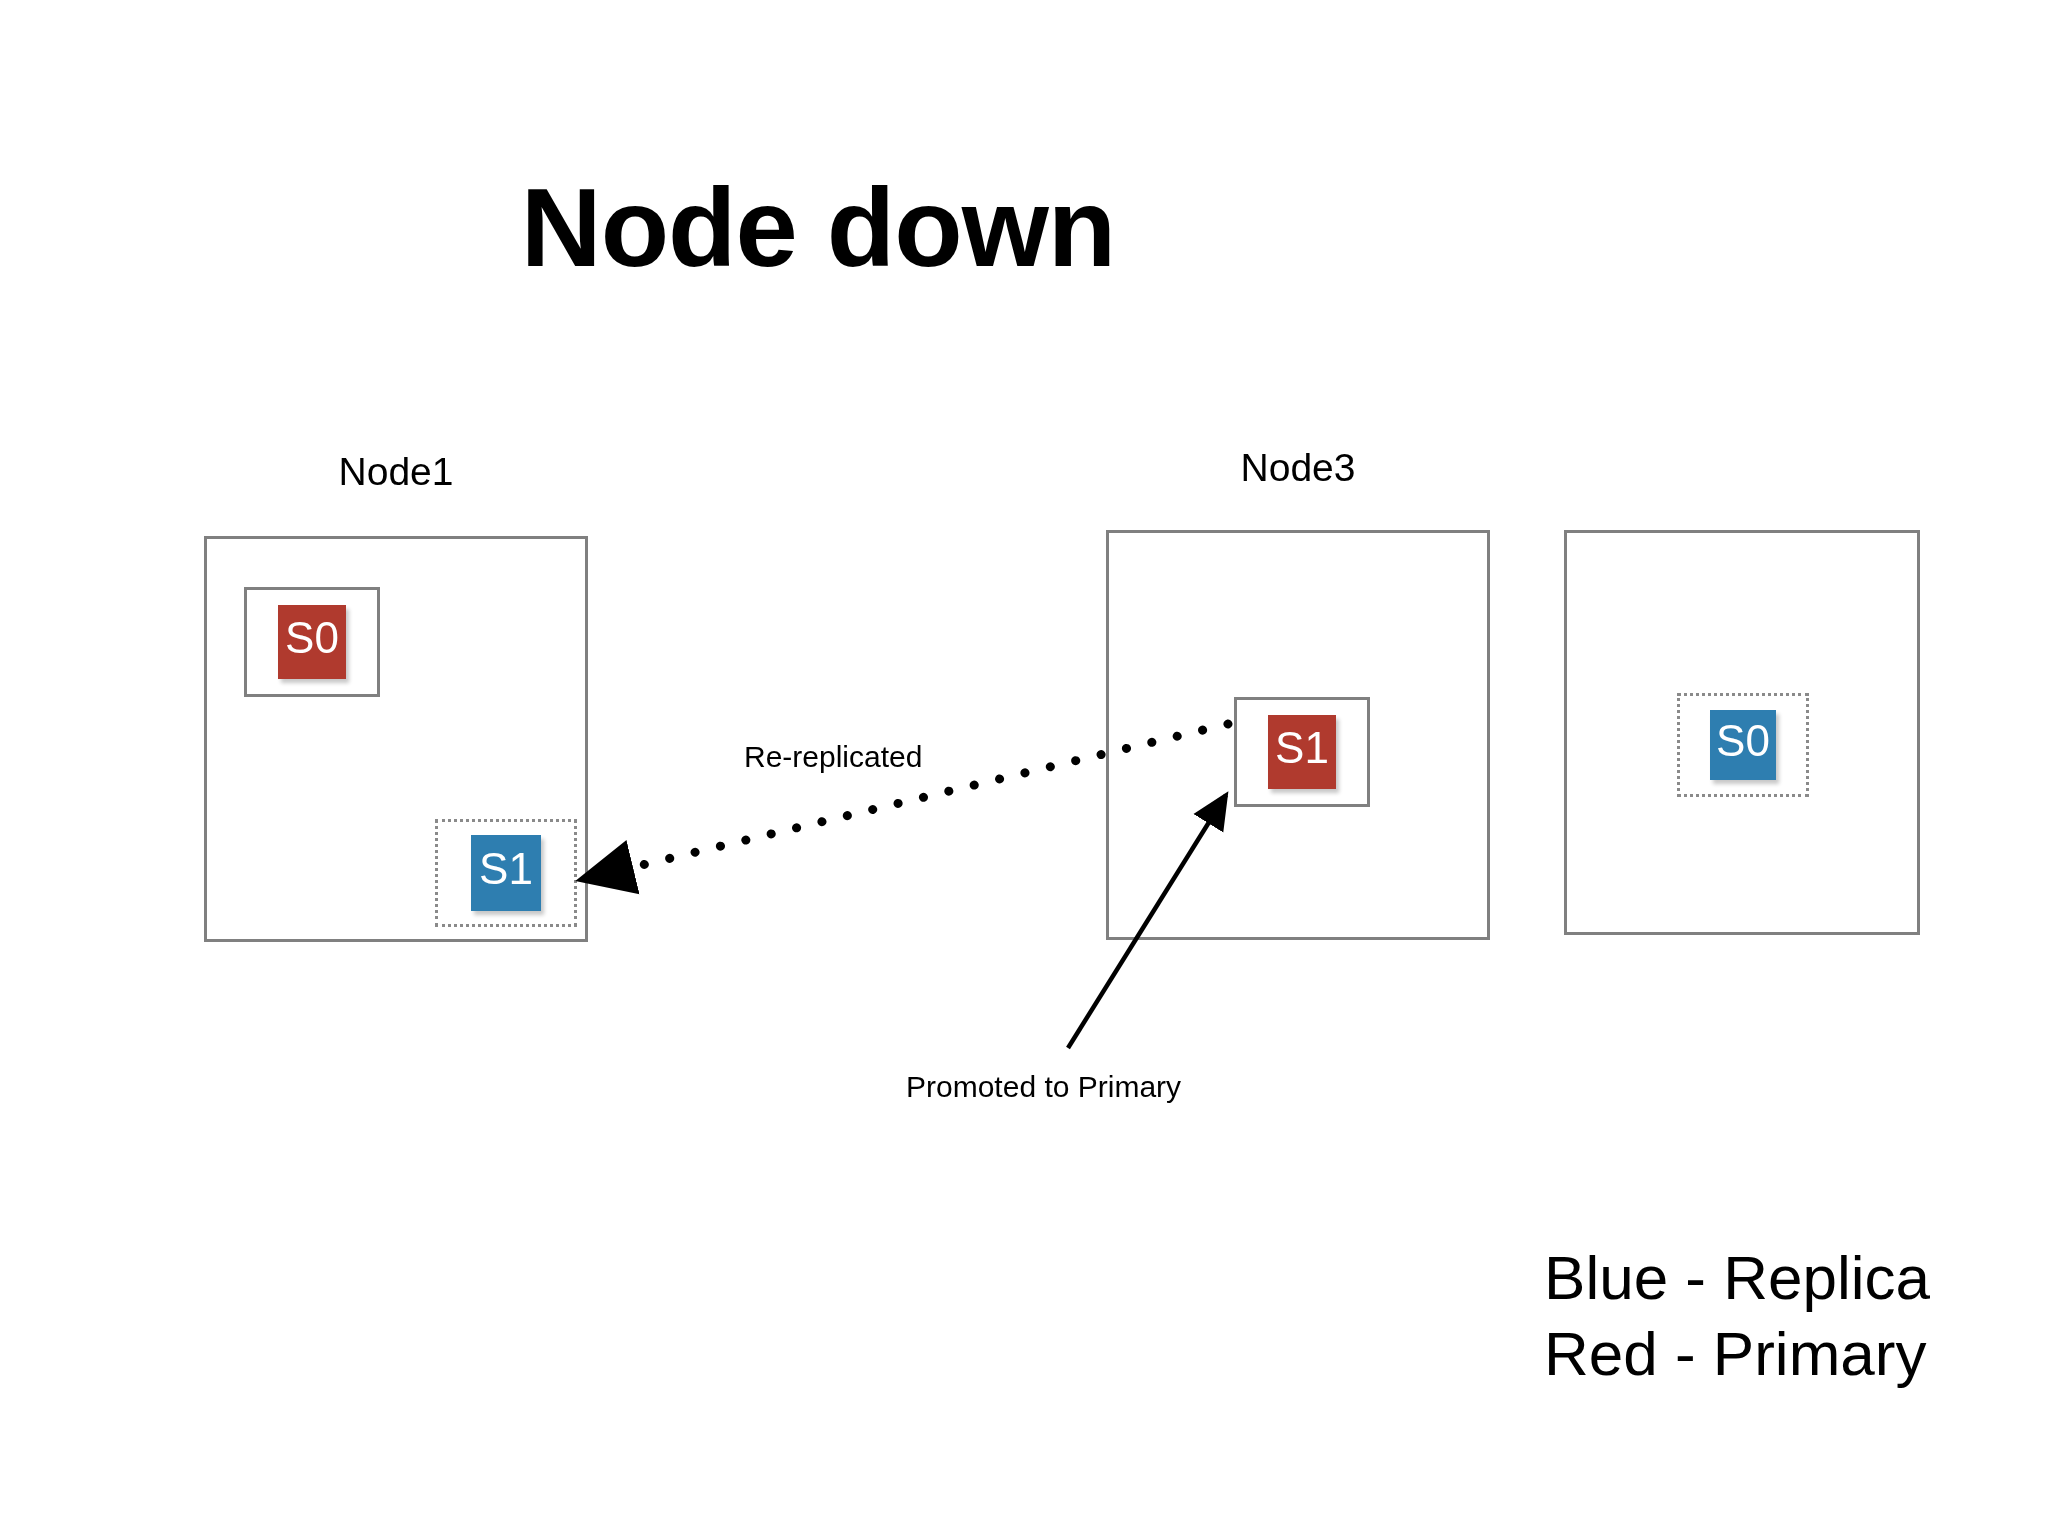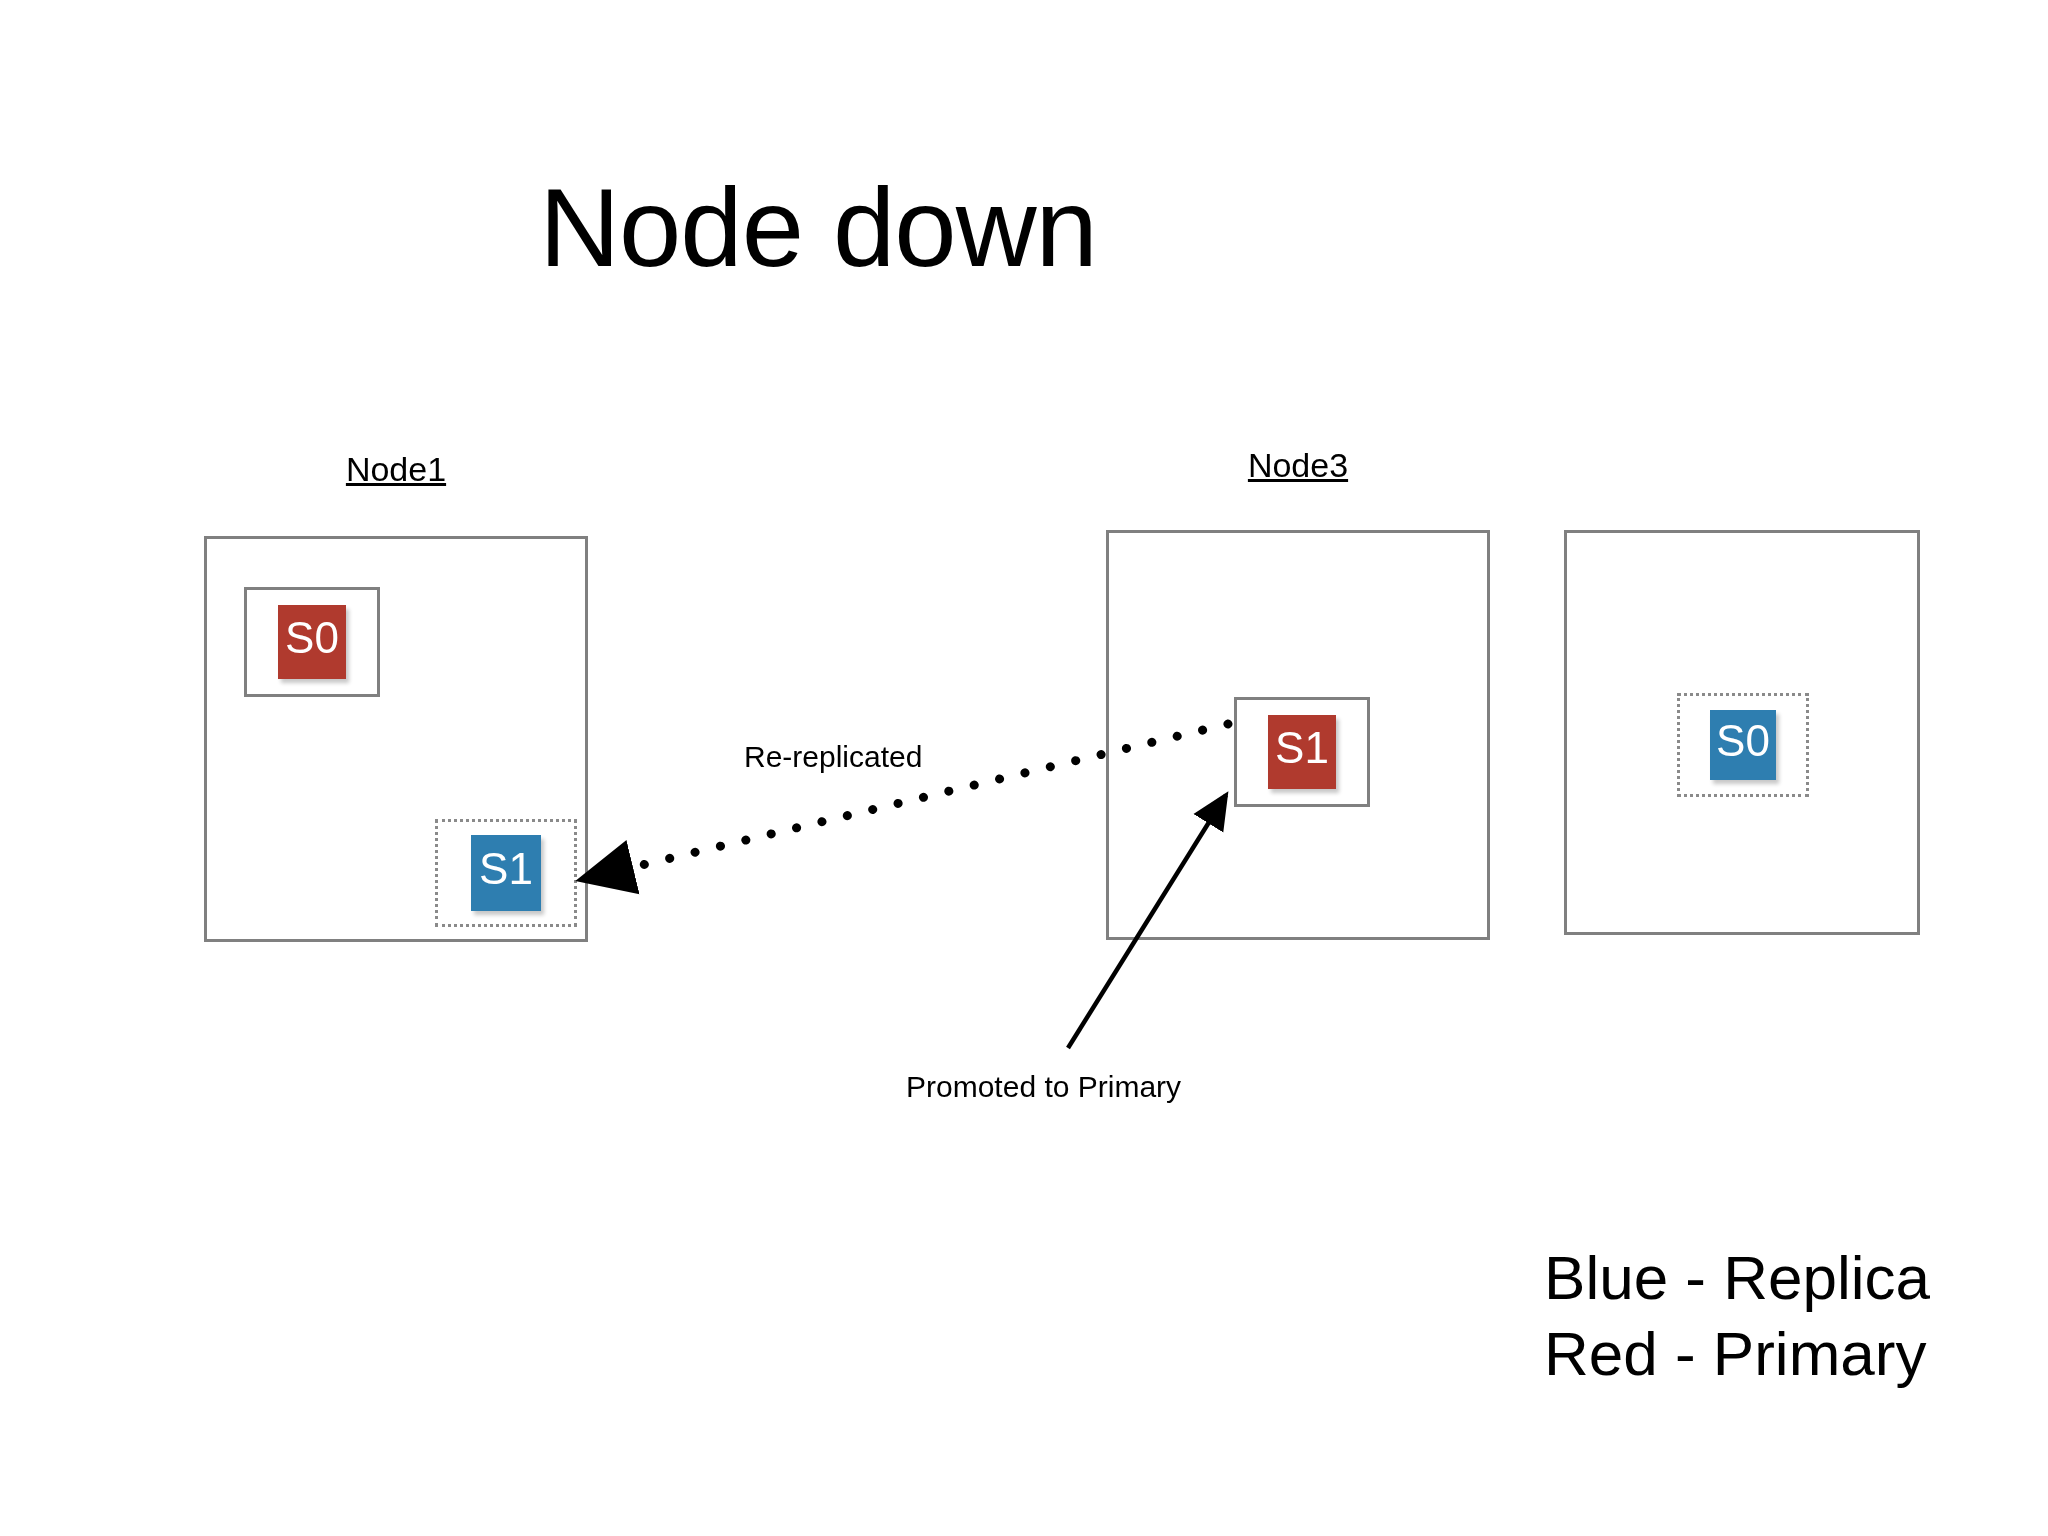--- a/index.html
+++ b/index.html
@@ -25,36 +25,35 @@
 
   
   .slide-title {
     position: absolute;
     left: 0;
     top: 172px;
     width: 1636px;
     text-align: center;
     font-size: 112px;
     line-height: 1.0;
-    font-weight: 400;
+    font-weight: 700;
     letter-spacing: -1px;
     color: #000000;
     white-space: nowrap;
   }
 
   
   .node-label {
     position: absolute;
-    font-size: 34px;
+    font-size: 39px;
     line-height: 1.0;
     font-weight: 400;
     text-align: center;
     color: #000000;
     white-space: nowrap;
-    text-decoration: underline;
   }
 
   
   .node-box {
     position: absolute;
     box-sizing: border-box;
     border: 3px solid #808080;
     background: #ffffff;
   }
 

